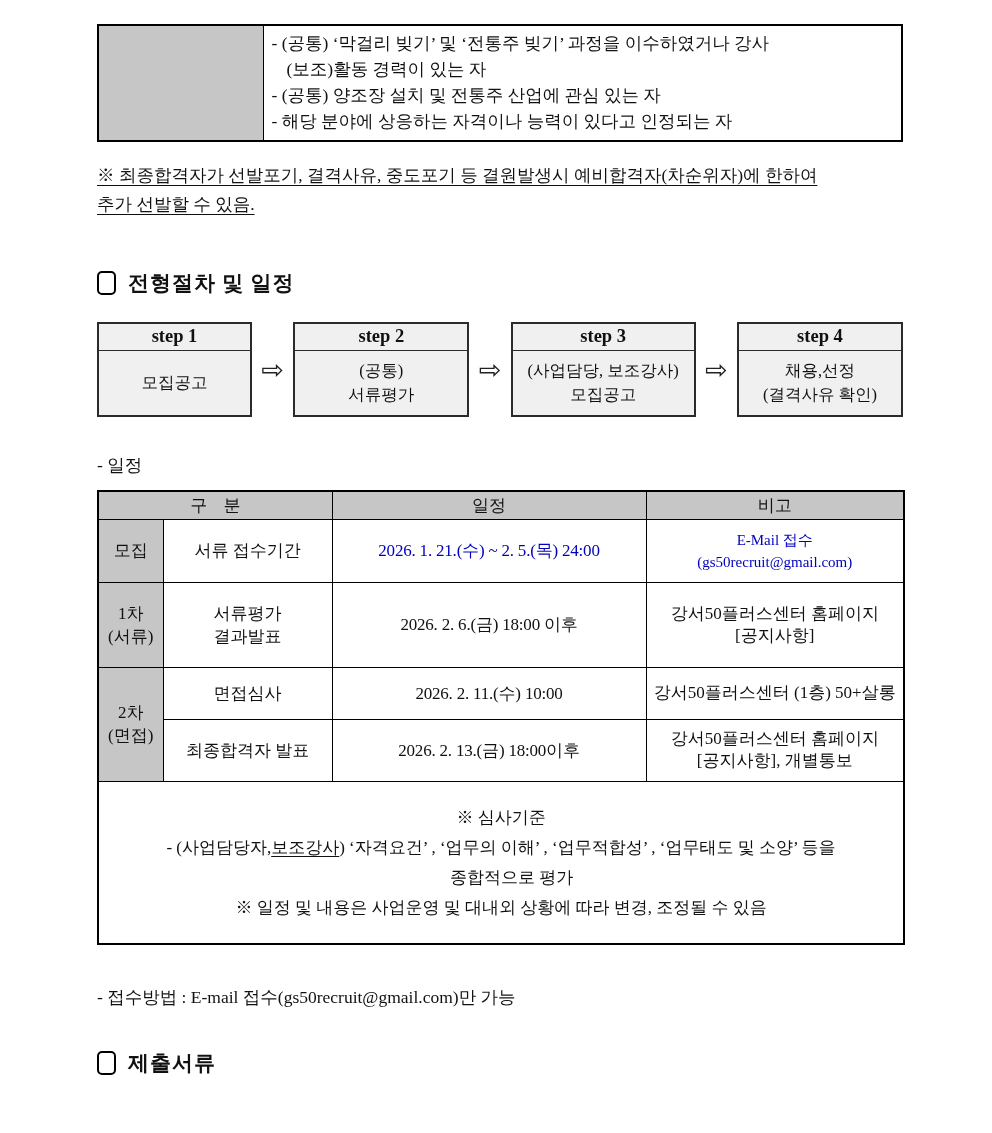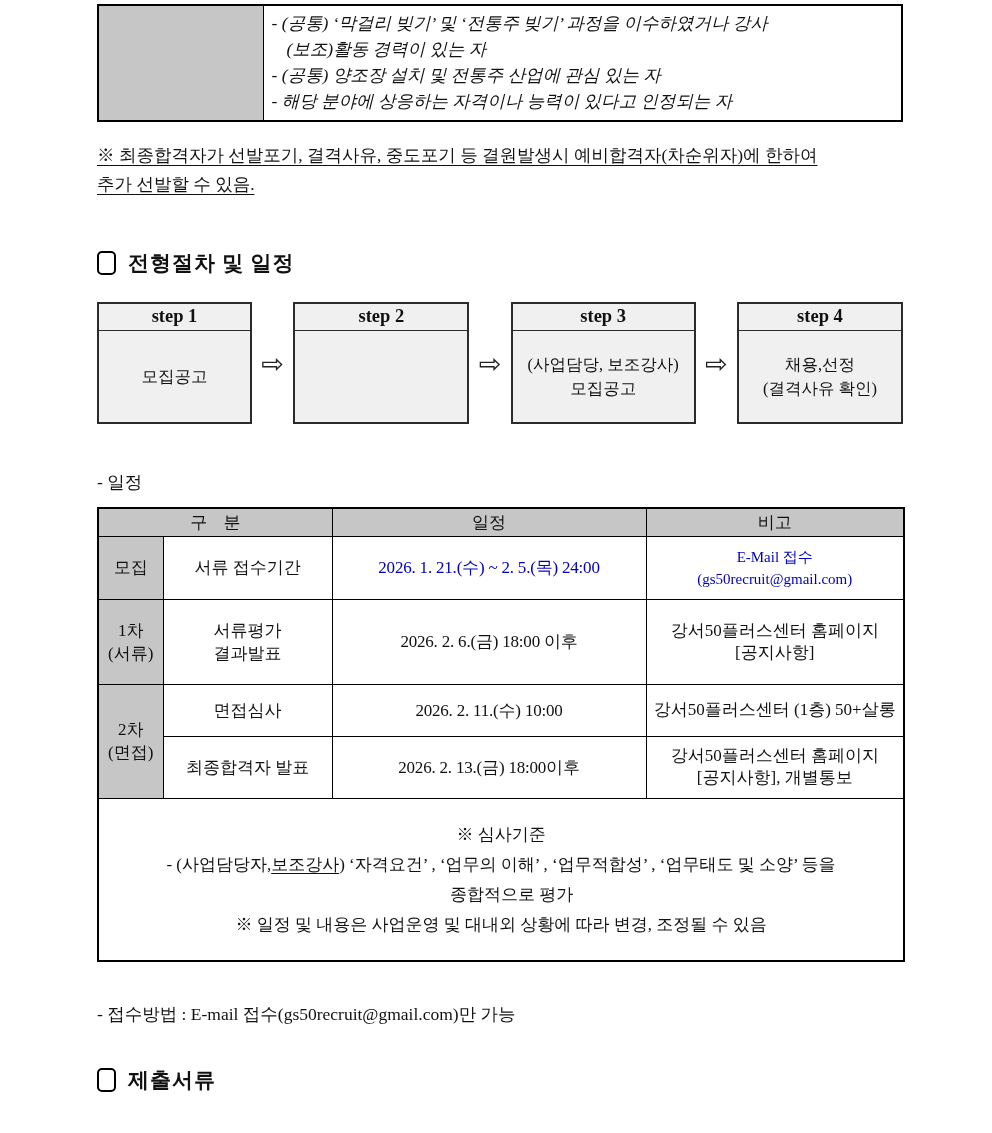--- a/index.html
+++ b/index.html
@@ -5,23 +5,22 @@
   * { margin:0; padding:0; box-sizing:border-box; }
   html,body { width:992px; height:1133px; background:#ffffff; overflow:hidden; }
   body {
     font-family:"Liberation Serif","DejaVu Serif",serif;
     color:#111111;
   }
   .content { position:absolute; left:97px; top:0; width:806px; }
 
   
   table.qual {
-    margin-top:4px; width:100%; border-collapse:collapse;
+    margin-top:24px; width:100%; border-collapse:collapse;
     border:2px solid #000;
-    font-style:italic;
   }
   table.qual td { border:1.5px solid #000; vertical-align:middle; }
   td.qual-left { width:165px; background:#c6c6c6; }
   td.qual-right { padding:4px 6px 6px 8px; font-size:17.5px; line-height:26px; }
   .qual-line.indent { padding-left:15px; }
 
   
   .reserve-note {
     margin-top:19px; font-size:17.5px; line-height:29px;
   }
@@ -39,38 +38,38 @@
     border:2.5px solid #000; border-radius:5px; flex:0 0 auto;
   }
   .sub-label { margin-top:19px; font-size:17.5px; }
 
   
   .steps {
     margin-top:25px; display:flex; align-items:center; width:100%;
   }
   .step-box {
     border:2px solid #2b2b2b; background:#f0f0f0; text-align:center;
-    display:flex; flex-direction:column; height:122px;
+    display:flex; flex-direction:column; height:95px;
   }
   .step-box .sb-head {
     border-bottom:1.5px solid #2b2b2b; font-weight:bold; font-size:18.5px;
     padding:2px 0 3px 0; flex:0 0 auto;
   }
   .step-box .sb-body {
     flex:1 1 auto; display:flex; flex-direction:column; justify-content:center;
     font-size:16.5px; line-height:24px; padding:2px 4px;
   }
   .w1 { width:155px; } .w2 { width:176px; } .w3 { width:185px; } .w4 { width:166px; }
   .arrow {
     flex:1 1 auto; text-align:center; font-size:27px; color:#222;
     font-family:"DejaVu Sans",sans-serif; line-height:1;
   }
 
   
-  .sched-label { margin-top:46px; }
+  .sched-label { margin-top:36px; }
   table.sched {
     margin-top:13px; width:100%; border-collapse:collapse;
     border:2px solid #000; table-layout:fixed;
   }
   table.sched th, table.sched td {
     border:1.5px solid #000; text-align:center; vertical-align:middle;
     font-weight:normal; font-size:17px;
   }
   .colA { width:65px; } .colB { width:169px; } .colC { width:314px; } .colD { width:258px; }
   tr.head-row { height:28px; background:#c6c6c6; }
@@ -124,20 +123,24 @@
   <div class="steps">
     <div class="step-box w1">
       <div class="sb-head">step 1</div>
       <div class="sb-body">
         <span>모집공고</span>
       </div>
     </div>
     <div class="arrow">⇨</div>
     <div class="step-box w2">
       <div class="sb-head">step 2</div>
+      <div class="sb-body">
+        <span>(공통)</span>
+        <span>서류평가</span>
+      </div>
     </div>
     <div class="arrow">⇨</div>
     <div class="step-box w3">
       <div class="sb-head">step 3</div>
       <div class="sb-body">
         <span>(사업담당, 보조강사)</span>
         <span>모집공고</span>
       </div>
     </div>
     <div class="arrow">⇨</div>

